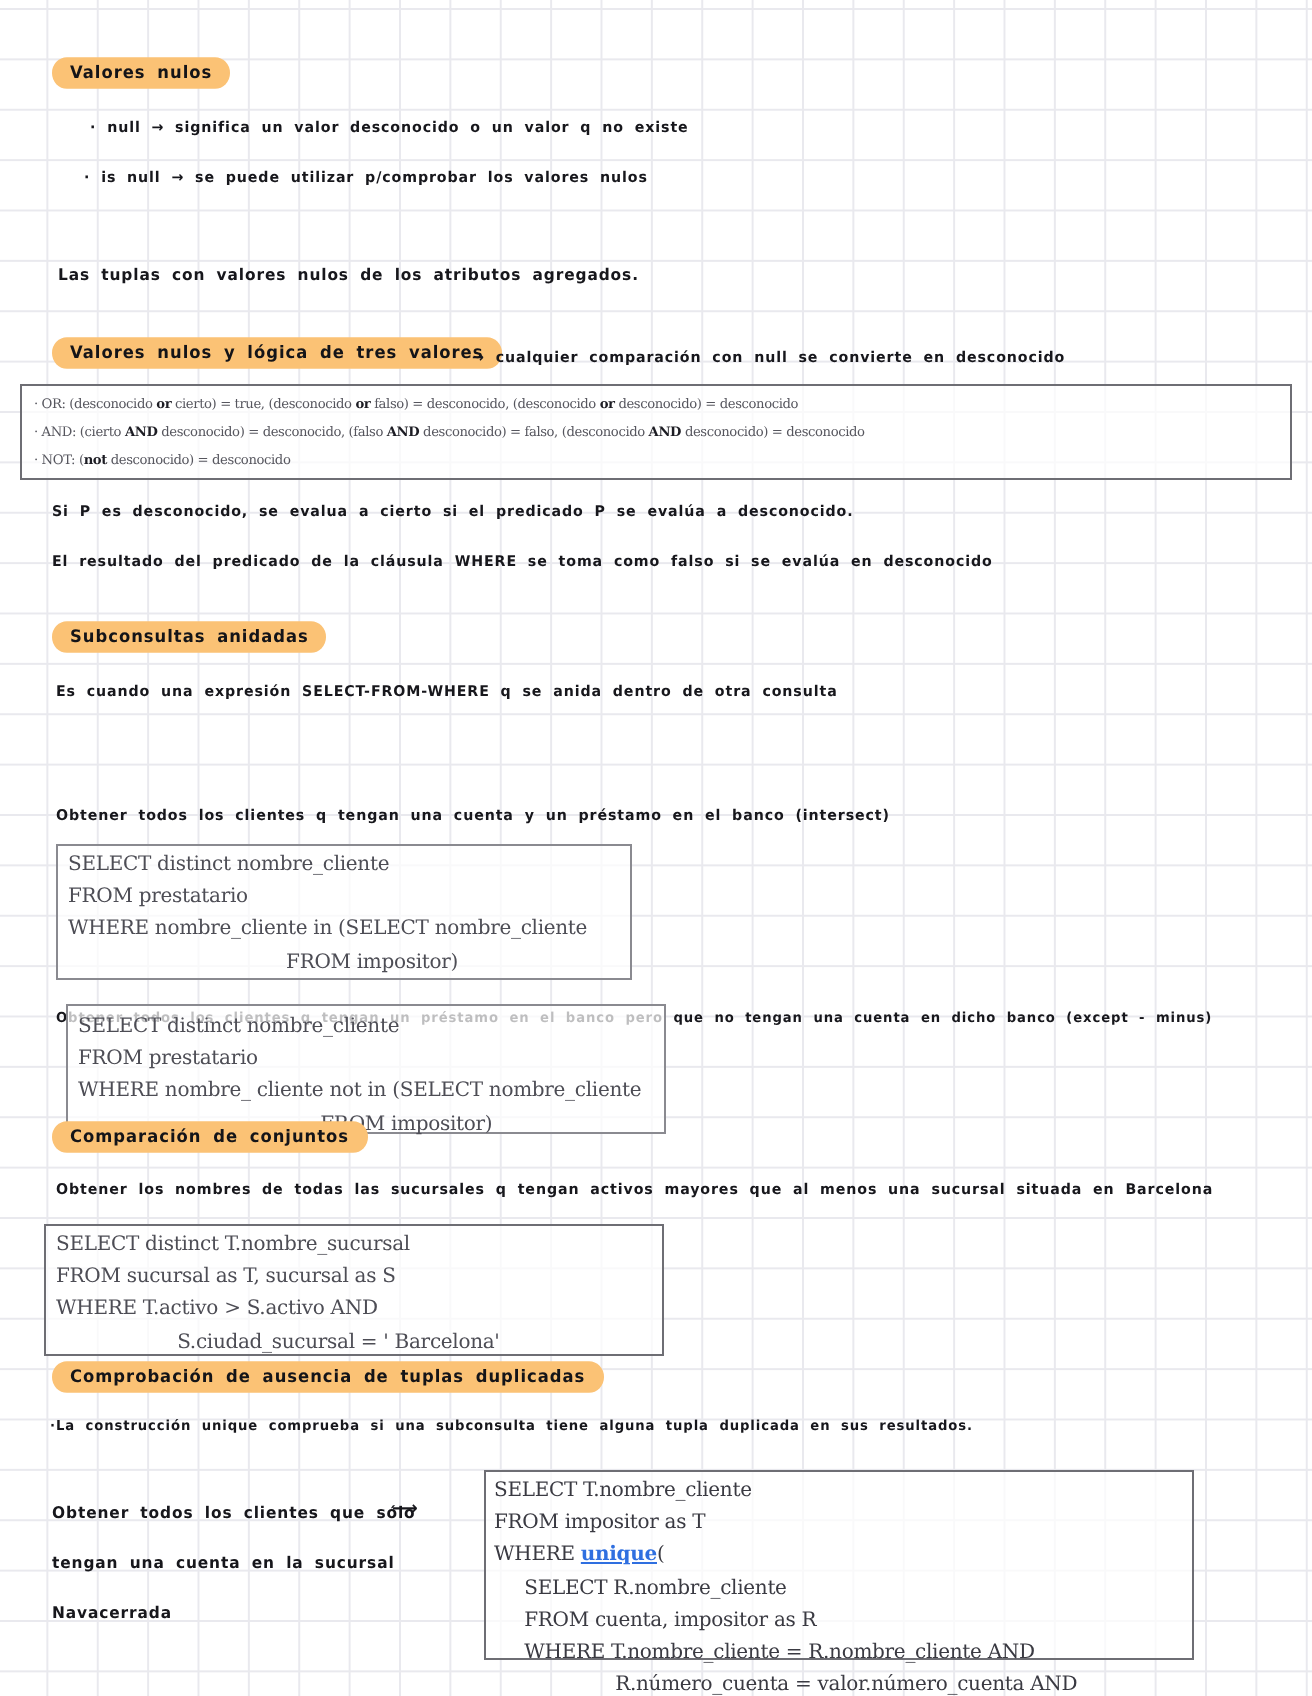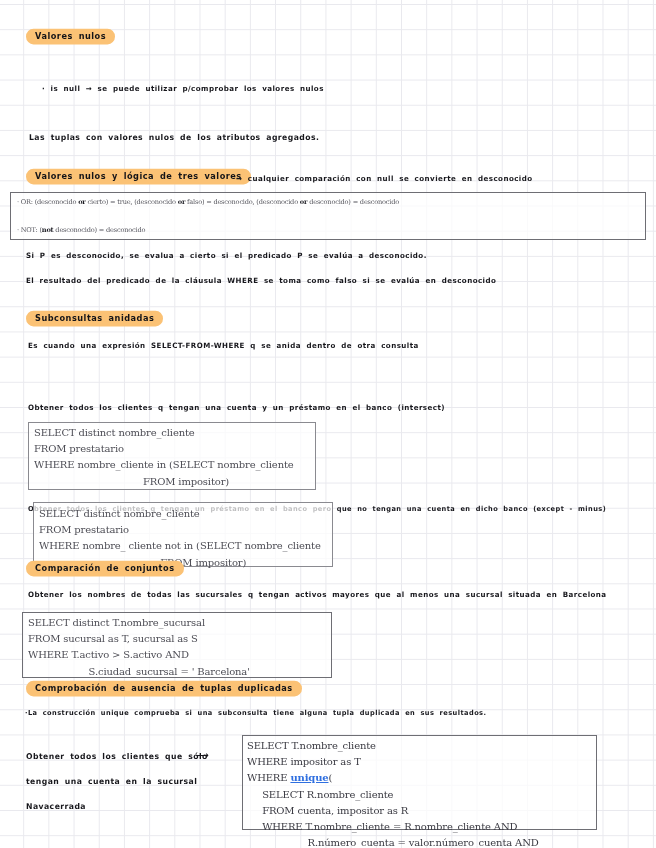--- a/index.html
+++ b/index.html
@@ -100,33 +100,35 @@
     color: #17171c;
   }
 </style>
 </head>
 <body>
 
 <div id="page">
 
   <div class="pill" style="left:26px; top:29px;">Valores nulos</div>
 
+  <div class="hw sz75" style="left:45px; top:60px;">· null → significa un valor desconocido o un valor q no existe</div>
 
   <div class="hw sz75" style="left:42px; top:85px;">·  is null → se puede utilizar p/comprobar los valores nulos</div>
 
 
   <div class="hw sz8" style="left:29px; top:134px;">Las tuplas con valores nulos de los atributos agregados.</div>
 
   <div class="pill" style="left:26px; top:169px;">Valores nulos y lógica de tres valores</div>
 
   <div class="hw sz75" style="left:236px; top:175px;">→ cualquier comparación con null se convierte en desconocido</div>
 
   <div class="box" style="left:10px; top:192px; width:636px; height:48px;"></div>
 
   <div class="logic" style="left:17px; top:197px;">· OR: (desconocido <b>or</b> cierto) = true, (desconocido <b>or</b> falso) = desconocido, (desconocido <b>or</b> desconocido) = desconocido</div>
+  <div class="logic" style="left:17px; top:211px;">· AND: (cierto <b>AND</b> desconocido) = desconocido, (falso <b>AND</b> desconocido) = falso, (desconocido <b>AND</b> desconocido) = desconocido</div>
   <div class="logic" style="left:17px; top:225px;">· NOT: (<b>not</b> desconocido) = desconocido</div>
 
   <div class="hw sz75" style="left:26px; top:277px;">El resultado del predicado de la cláusula WHERE se toma como falso si se evalúa en desconocido</div>
 
   <div class="hw sz75" style="left:26px; top:252px;">Si P es desconocido, se evalua a cierto  si el predicado P se evalúa a desconocido.</div>
 
   <div class="pill" style="left:26px; top:311px;">Subconsultas anidadas</div>
 
   <div class="hw sz75" style="left:28px; top:342px;">Es cuando una expresión   SELECT-FROM-WHERE  q se anida dentro de otra consulta</div>
 
@@ -163,21 +165,21 @@
   <div class="hw sz8" style="left:26px; top:753px;">Obtener todos los clientes que sólo</div>
   <div class="arrow" style="left:196px; top:750px;">⟶</div>
 
   <div class="hw sz8" style="left:26px; top:778px;">tengan una cuenta en la sucursal</div>
 
   <div class="hw sz8" style="left:26px; top:803px;">Navacerrada</div>
 
   <div class="box" style="left:242px; top:735px; width:355px; height:95px;"></div>
 
   <div class="code dark" style="left:247px; top:738px;"><span>SELECT T.nombre_cliente</span>
-<span>WHERE impositor as T</span>
+<span>FROM impositor as T</span>
 <span>WHERE </span><span class="kw-unique">unique</span><span>(</span>
 <span>     SELECT R.nombre_cliente</span>
 <span>     FROM cuenta, impositor as R</span>
 <span>     WHERE T.nombre_cliente = R.nombre_cliente AND</span>
 <span>                    R.número_cuenta = valor.número_cuenta AND</span>
 <span>                    cuenta.nombresucursal = ' Navacerrada')</span></div>
 
 </div>
 
 </body></html>

